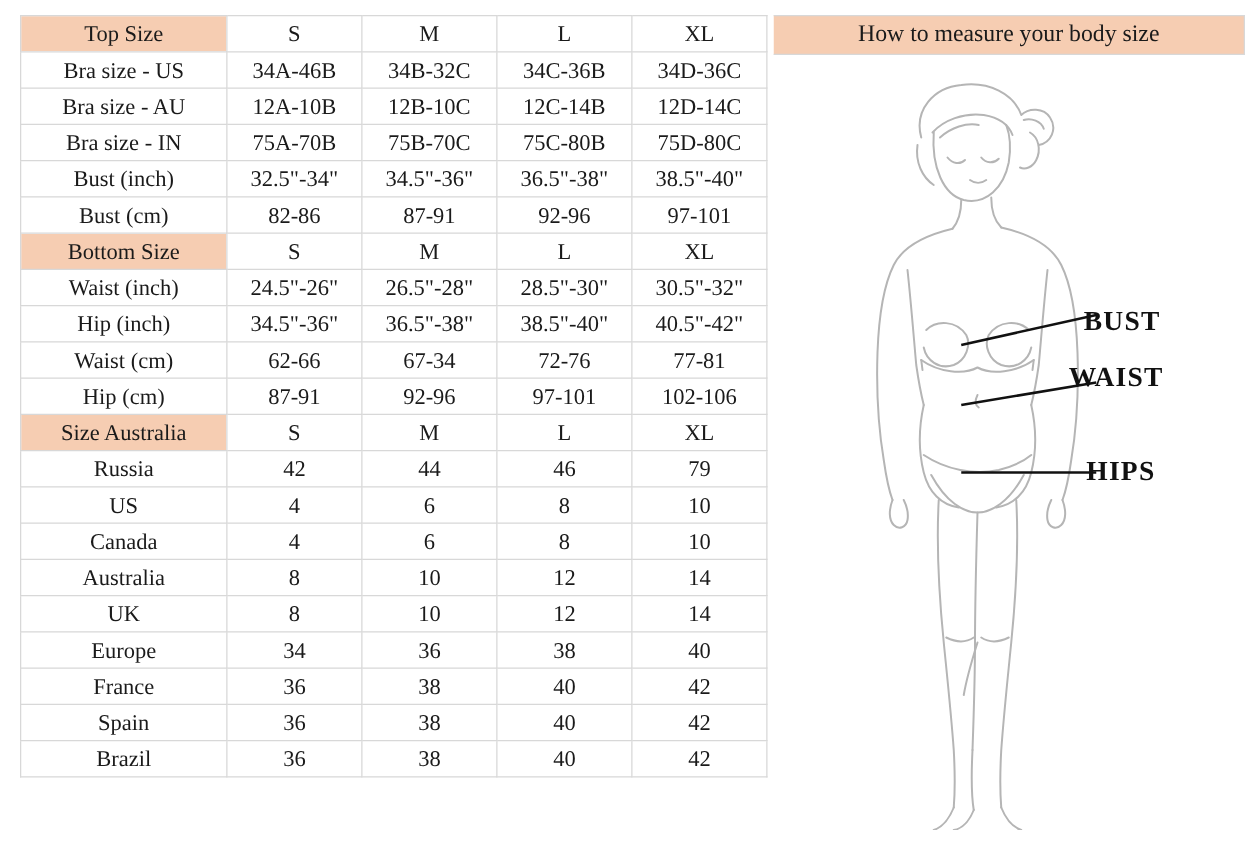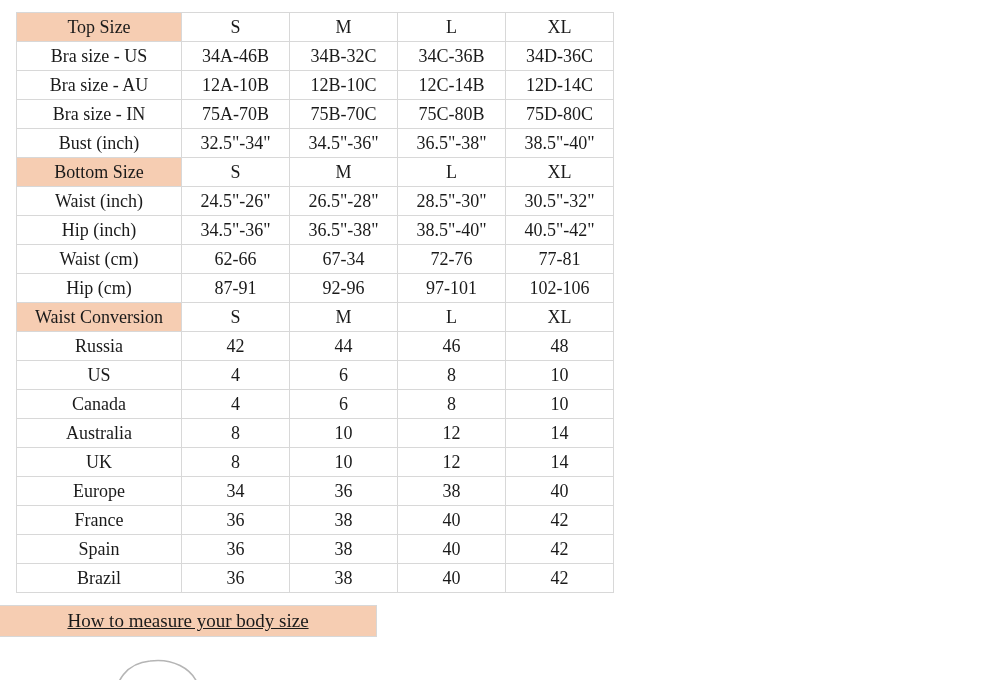--- a/index.html
+++ b/index.html
@@ -12,21 +12,21 @@
     background: #ffffff;
     font-family: "Liberation Serif", serif;
     overflow: hidden;
   }
   .page {
     position: relative;
     width: 1000px;
     height: 680px;
     box-sizing: border-box;
     display: flex;
-    flex-direction: column;
+    flex-direction: row;
   }
   
   .table-wrap {
     width: 619px;
     box-sizing: border-box;
     padding: 12px 0 0 16px;
   }
   table.size-table {
     border-collapse: collapse;
     width: 597px;
@@ -65,42 +65,41 @@
   .figure-title {
     height: 30px;
     line-height: 30px;
     text-align: center;
     background: #f6cdb2;
     border: 1px solid #d8d8d8;
     border-left: none;
     font-size: 19px;
     color: #1a1a1a;
     margin-right: 4px;
-    text-decoration: underline;
   }
   .figure-body {
     position: relative;
     width: 381px;
     height: 620px;
   }
   .figure-body svg {
     position: absolute;
     left: 0;
     top: 0;
   }
   .measure-label {
     position: absolute;
-    font-family: Liberation Mono, monospace;
+    font-family: Liberation Serif, serif;
     font-weight: bold;
     font-size: 22px;
     letter-spacing: 1px;
     color: #111111;
   }
   .lbl-bust  { left: 248px; top: 200px; }
-  .lbl-waist { left: 250px; top: 245px; }
+  .lbl-waist { left: 236px; top: 245px; }
   .lbl-hips  { left: 250px; top: 320px; }
 </style>
 </head>
 <body>
 
 <div class="page">
 
   <div class="table-wrap">
     <table class="size-table">
       <colgroup>
@@ -140,20 +139,27 @@
           <td>75C-80B</td>
           <td>75D-80C</td>
         </tr>
         <tr>
           <td>Bust (inch)</td>
           <td>32.5"-34"</td>
           <td>34.5"-36"</td>
           <td>36.5"-38"</td>
           <td>38.5"-40"</td>
         </tr>
+        <tr>
+          <td>Bust (cm)</td>
+          <td>82-86</td>
+          <td>87-91</td>
+          <td>92-96</td>
+          <td>97-101</td>
+        </tr>
 
         <tr class="section-row">
           <td class="section-title">Bottom Size</td>
           <td class="section-size">S</td>
           <td class="section-size">M</td>
           <td class="section-size">L</td>
           <td class="section-size">XL</td>
         </tr>
         <tr>
           <td>Waist (inch)</td>
@@ -178,32 +184,32 @@
         </tr>
         <tr>
           <td>Hip (cm)</td>
           <td>87-91</td>
           <td>92-96</td>
           <td>97-101</td>
           <td>102-106</td>
         </tr>
 
         <tr class="section-row">
-          <td class="section-title">Waist Conversion</td>
+          <td class="section-title">Size Australia</td>
           <td class="section-size">S</td>
           <td class="section-size">M</td>
           <td class="section-size">L</td>
           <td class="section-size">XL</td>
         </tr>
         <tr>
           <td>Russia</td>
           <td>42</td>
           <td>44</td>
           <td>46</td>
-          <td>48</td>
+          <td>79</td>
         </tr>
         <tr>
           <td>US</td>
           <td>4</td>
           <td>6</td>
           <td>8</td>
           <td>10</td>
         </tr>
         <tr>
           <td>Canada</td>

